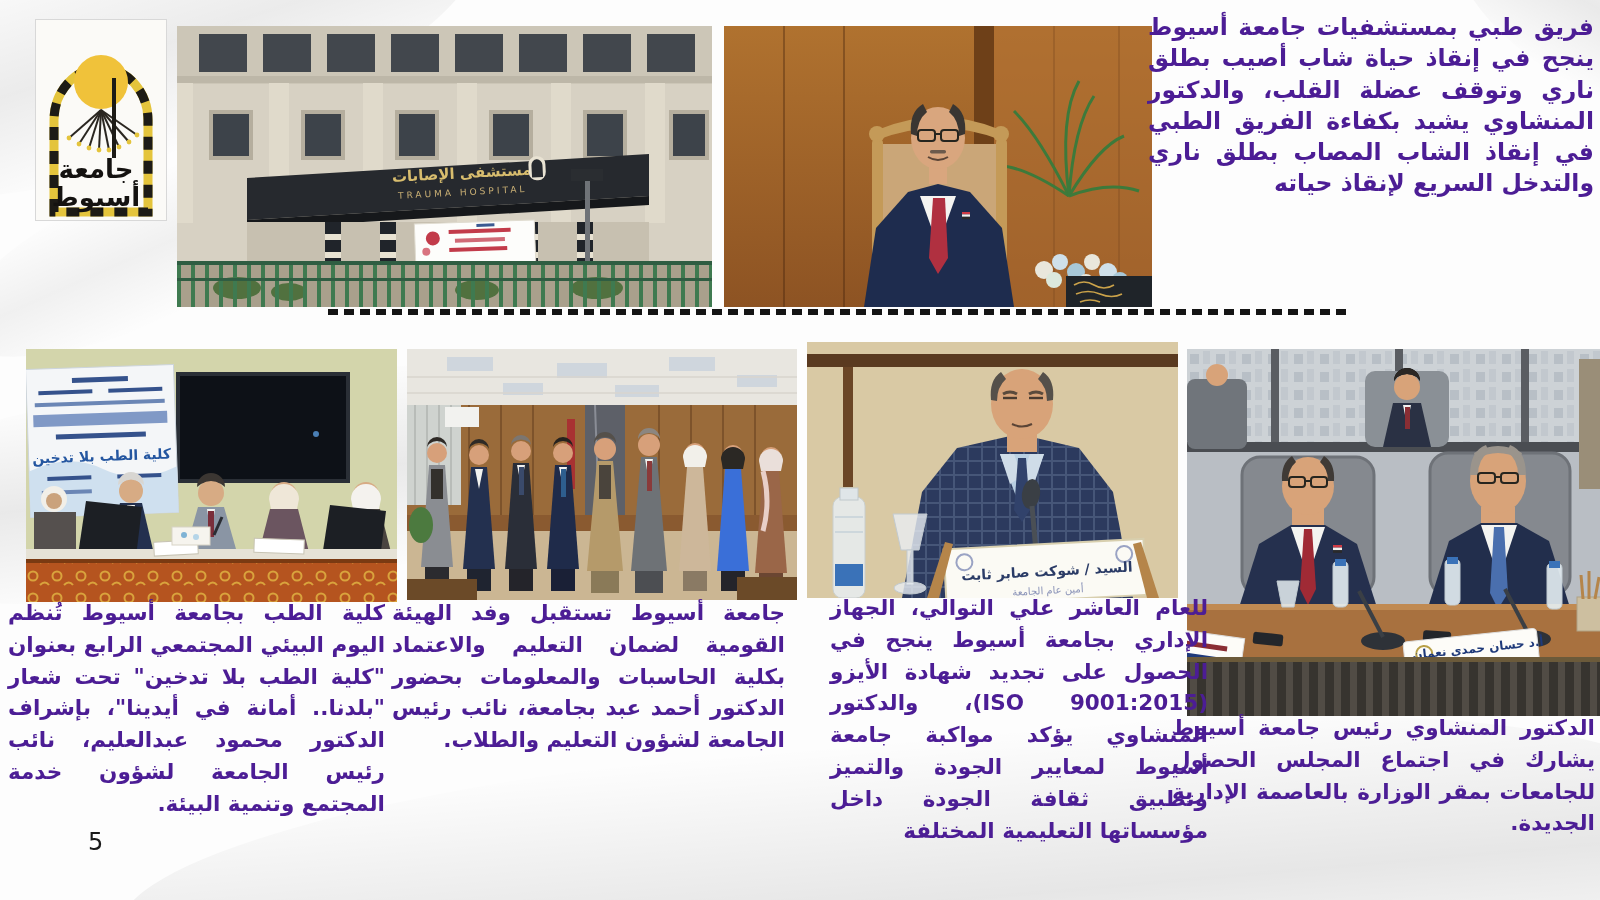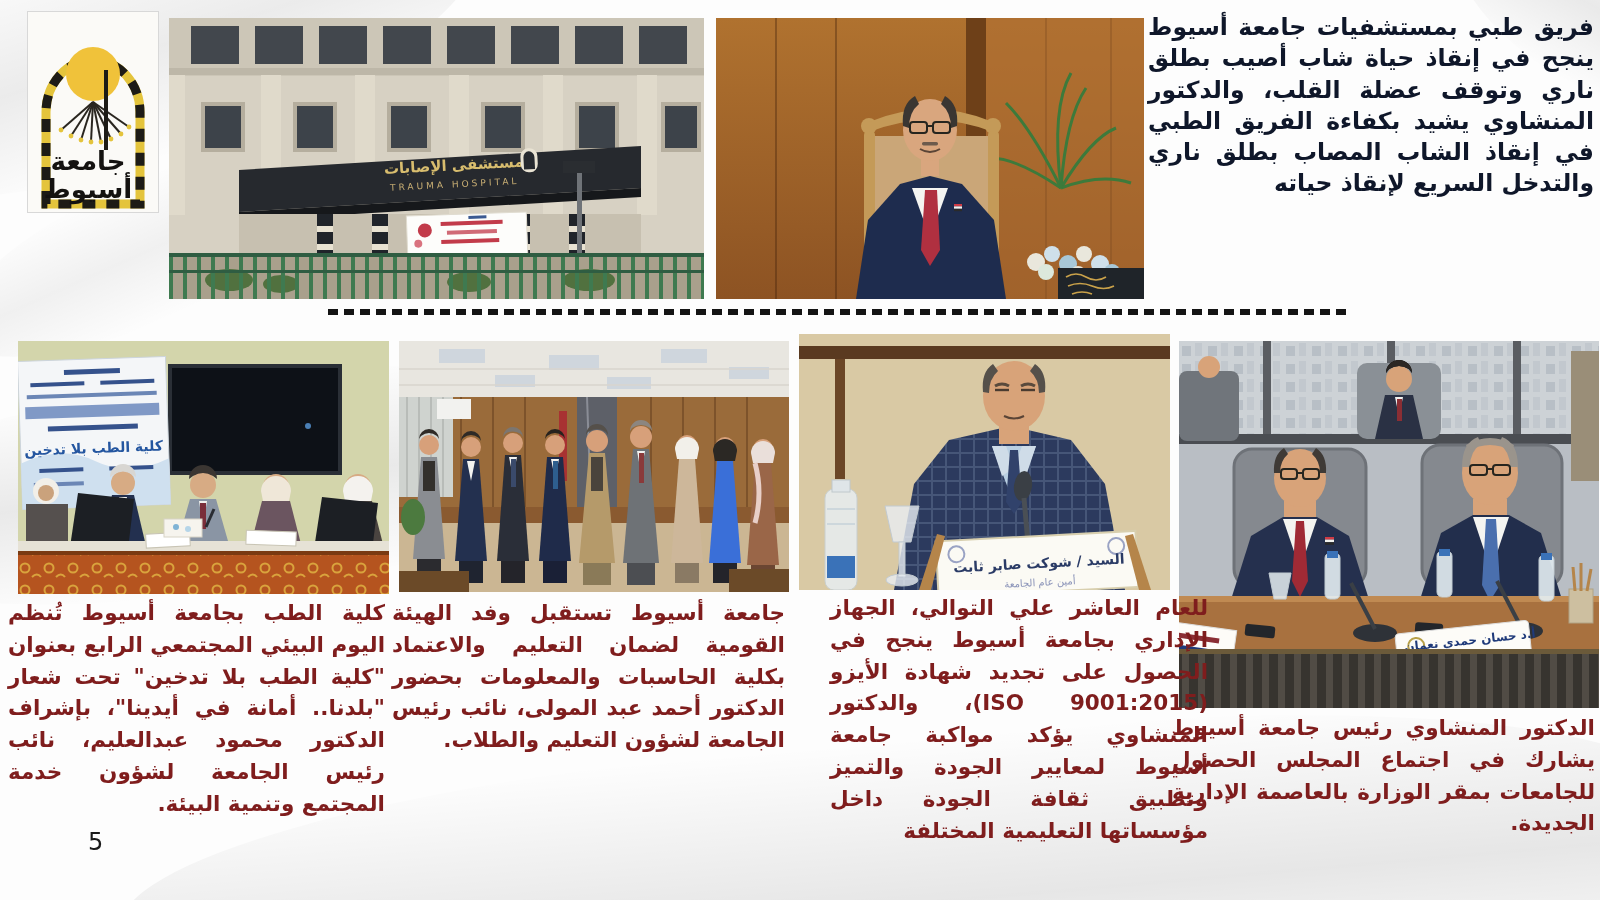--- a/index.html
+++ b/index.html
@@ -14,47 +14,47 @@
        background:linear-gradient(180deg,rgba(0,0,0,0) 0%,rgba(0,0,0,.07) 55%,rgba(0,0,0,0) 100%);border-radius:50%;}
   .sw2{left:-180px;top:380px;width:820px;height:210px;transform:rotate(-7deg);
        background:linear-gradient(180deg,rgba(0,0,0,0) 0%,rgba(0,0,0,.08) 50%,rgba(0,0,0,0) 100%);border-radius:45%;}
   .sw3{left:120px;top:740px;width:1560px;height:300px;transform:rotate(-5deg);
        background:linear-gradient(180deg,rgba(0,0,0,0) 0%,rgba(0,0,0,.09) 55%,rgba(0,0,0,0) 100%);border-radius:40%;}
   .sw4{left:1440px;top:-60px;width:360px;height:160px;transform:rotate(28deg);
        background:linear-gradient(180deg,rgba(0,0,0,0) 0%,rgba(0,0,0,.08) 50%,rgba(0,0,0,0) 100%);border-radius:50%;}
   .sw5{left:-60px;top:180px;width:420px;height:140px;transform:rotate(-24deg);
        background:linear-gradient(180deg,rgba(0,0,0,0) 0%,rgba(0,0,0,.05) 50%,rgba(0,0,0,0) 100%);border-radius:50%;}
 
-  figure{margin:4px;padding:0;position:absolute;z-index:2;}
+  figure{margin:12px;padding:0;position:absolute;z-index:2;}
   figure svg{display:block;width:100%;height:100%;}
 
   .logo{left:24px;top:8px;width:130px;height:200px;background:#fff;
         box-shadow:0 0 0 1px #d8d8d8;}
   .photo-hospital{left:165px;top:14px;width:535px;height:281px;}
   .photo-president{left:712px;top:14px;width:428px;height:281px;}
 
   .headline{
     position:absolute;z-index:2;left:1148px;top:12px;width:446px;
     direction:rtl;text-align:justify;
-    font-size:23.5px;font-weight:700;line-height:1.33;color:#0f172a;margin:0;
+    font-size:23.5px;font-weight:700;line-height:1.33;color:#4c1d95;margin:0;
   }
 
   .divider{
     position:absolute;z-index:2;left:328px;top:309px;width:1018px;height:6px;
     background:repeating-linear-gradient(90deg,#141414 0 10px,transparent 10px 16px);
   }
 
   .photo-conference{left:14px;top:337px;width:371px;height:253px;}
   .photo-delegation{left:395px;top:337px;width:390px;height:251px;}
   .photo-iso{left:795px;top:330px;width:371px;height:256px;}
   .photo-council{left:1175px;top:337px;width:420px;height:367px;}
 
   .caption{
     position:absolute;z-index:2;margin:0;direction:rtl;text-align:justify;
-    font-size:21.5px;font-weight:700;line-height:1.48;color:#7f1d1d;
+    font-size:21.5px;font-weight:700;line-height:1.48;color:#4c1d95;
   }
   .cap1{left:8px;top:597px;width:377px;}
   .cap2{left:392px;top:597px;width:393px;}
   .cap3{left:790px;top:592px;width:378px;margin-left:40px;}
   .cap4{left:1172px;top:712px;width:423px;}
 
   .page-number{
     position:absolute;z-index:2;left:88px;top:828px;
     font-size:24px;font-weight:400;color:#1a1a1a;
   }
@@ -588,19 +588,19 @@
             <line x1="402" y1="250" x2="402" y2="222"></line>
           <line x1="408" y1="250" x2="412" y2="228"></line>
         </g>
       </g>
       <rect y="310" width="420" height="57" fill="url(#sc-slats)"></rect>
       <rect y="308" width="420" height="5" fill="#6b5a3a"></rect>
     </svg>
   </figure>
 
   <p class="caption cap1" dir="rtl">كلية الطب بجامعة أسيوط تُنظم اليوم البيئي المجتمعي الرابع بعنوان "كلية الطب بلا تدخين" تحت شعار "بلدنا.. أمانة في أيدينا"، بإشراف الدكتور محمود عبدالعليم، نائب رئيس الجامعة لشؤون خدمة المجتمع وتنمية البيئة.</p>
-  <p class="caption cap2" dir="rtl">جامعة أسيوط تستقبل وفد الهيئة القومية لضمان التعليم والاعتماد بكلية الحاسبات والمعلومات بحضور الدكتور أحمد عبد المولى، نائب رئيس الجامعة لشؤون التعليم والطلاب.</p>
+  <p class="caption cap2" dir="rtl">جامعة أسيوط تستقبل وفد الهيئة القومية لضمان التعليم والاعتماد بكلية الحاسبات والمعلومات بحضور الدكتور أحمد عبد بجامعة، نائب رئيس الجامعة لشؤون التعليم والطلاب.</p>
   <p class="caption cap3" dir="rtl">للعام العاشر علي التوالي، الجهاز الإداري بجامعة أسيوط ينجح في الحصول على تجديد شهادة الأيزو (ISO 9001:2015)، والدكتور المنشاوي يؤكد مواكبة جامعة أسيوط لمعايير الجودة والتميز وتطبيق ثقافة الجودة داخل مؤسساتها التعليمية المختلفة</p>
   <p class="caption cap4" dir="rtl">الدكتور المنشاوي رئيس جامعة أسيوط يشارك في اجتماع المجلس الحصول للجامعات بمقر الوزارة بالعاصمة الإدارية الجديدة.</p>
 
   <div class="page-number">5</div>
 
 </main>
 
 </body></html>

